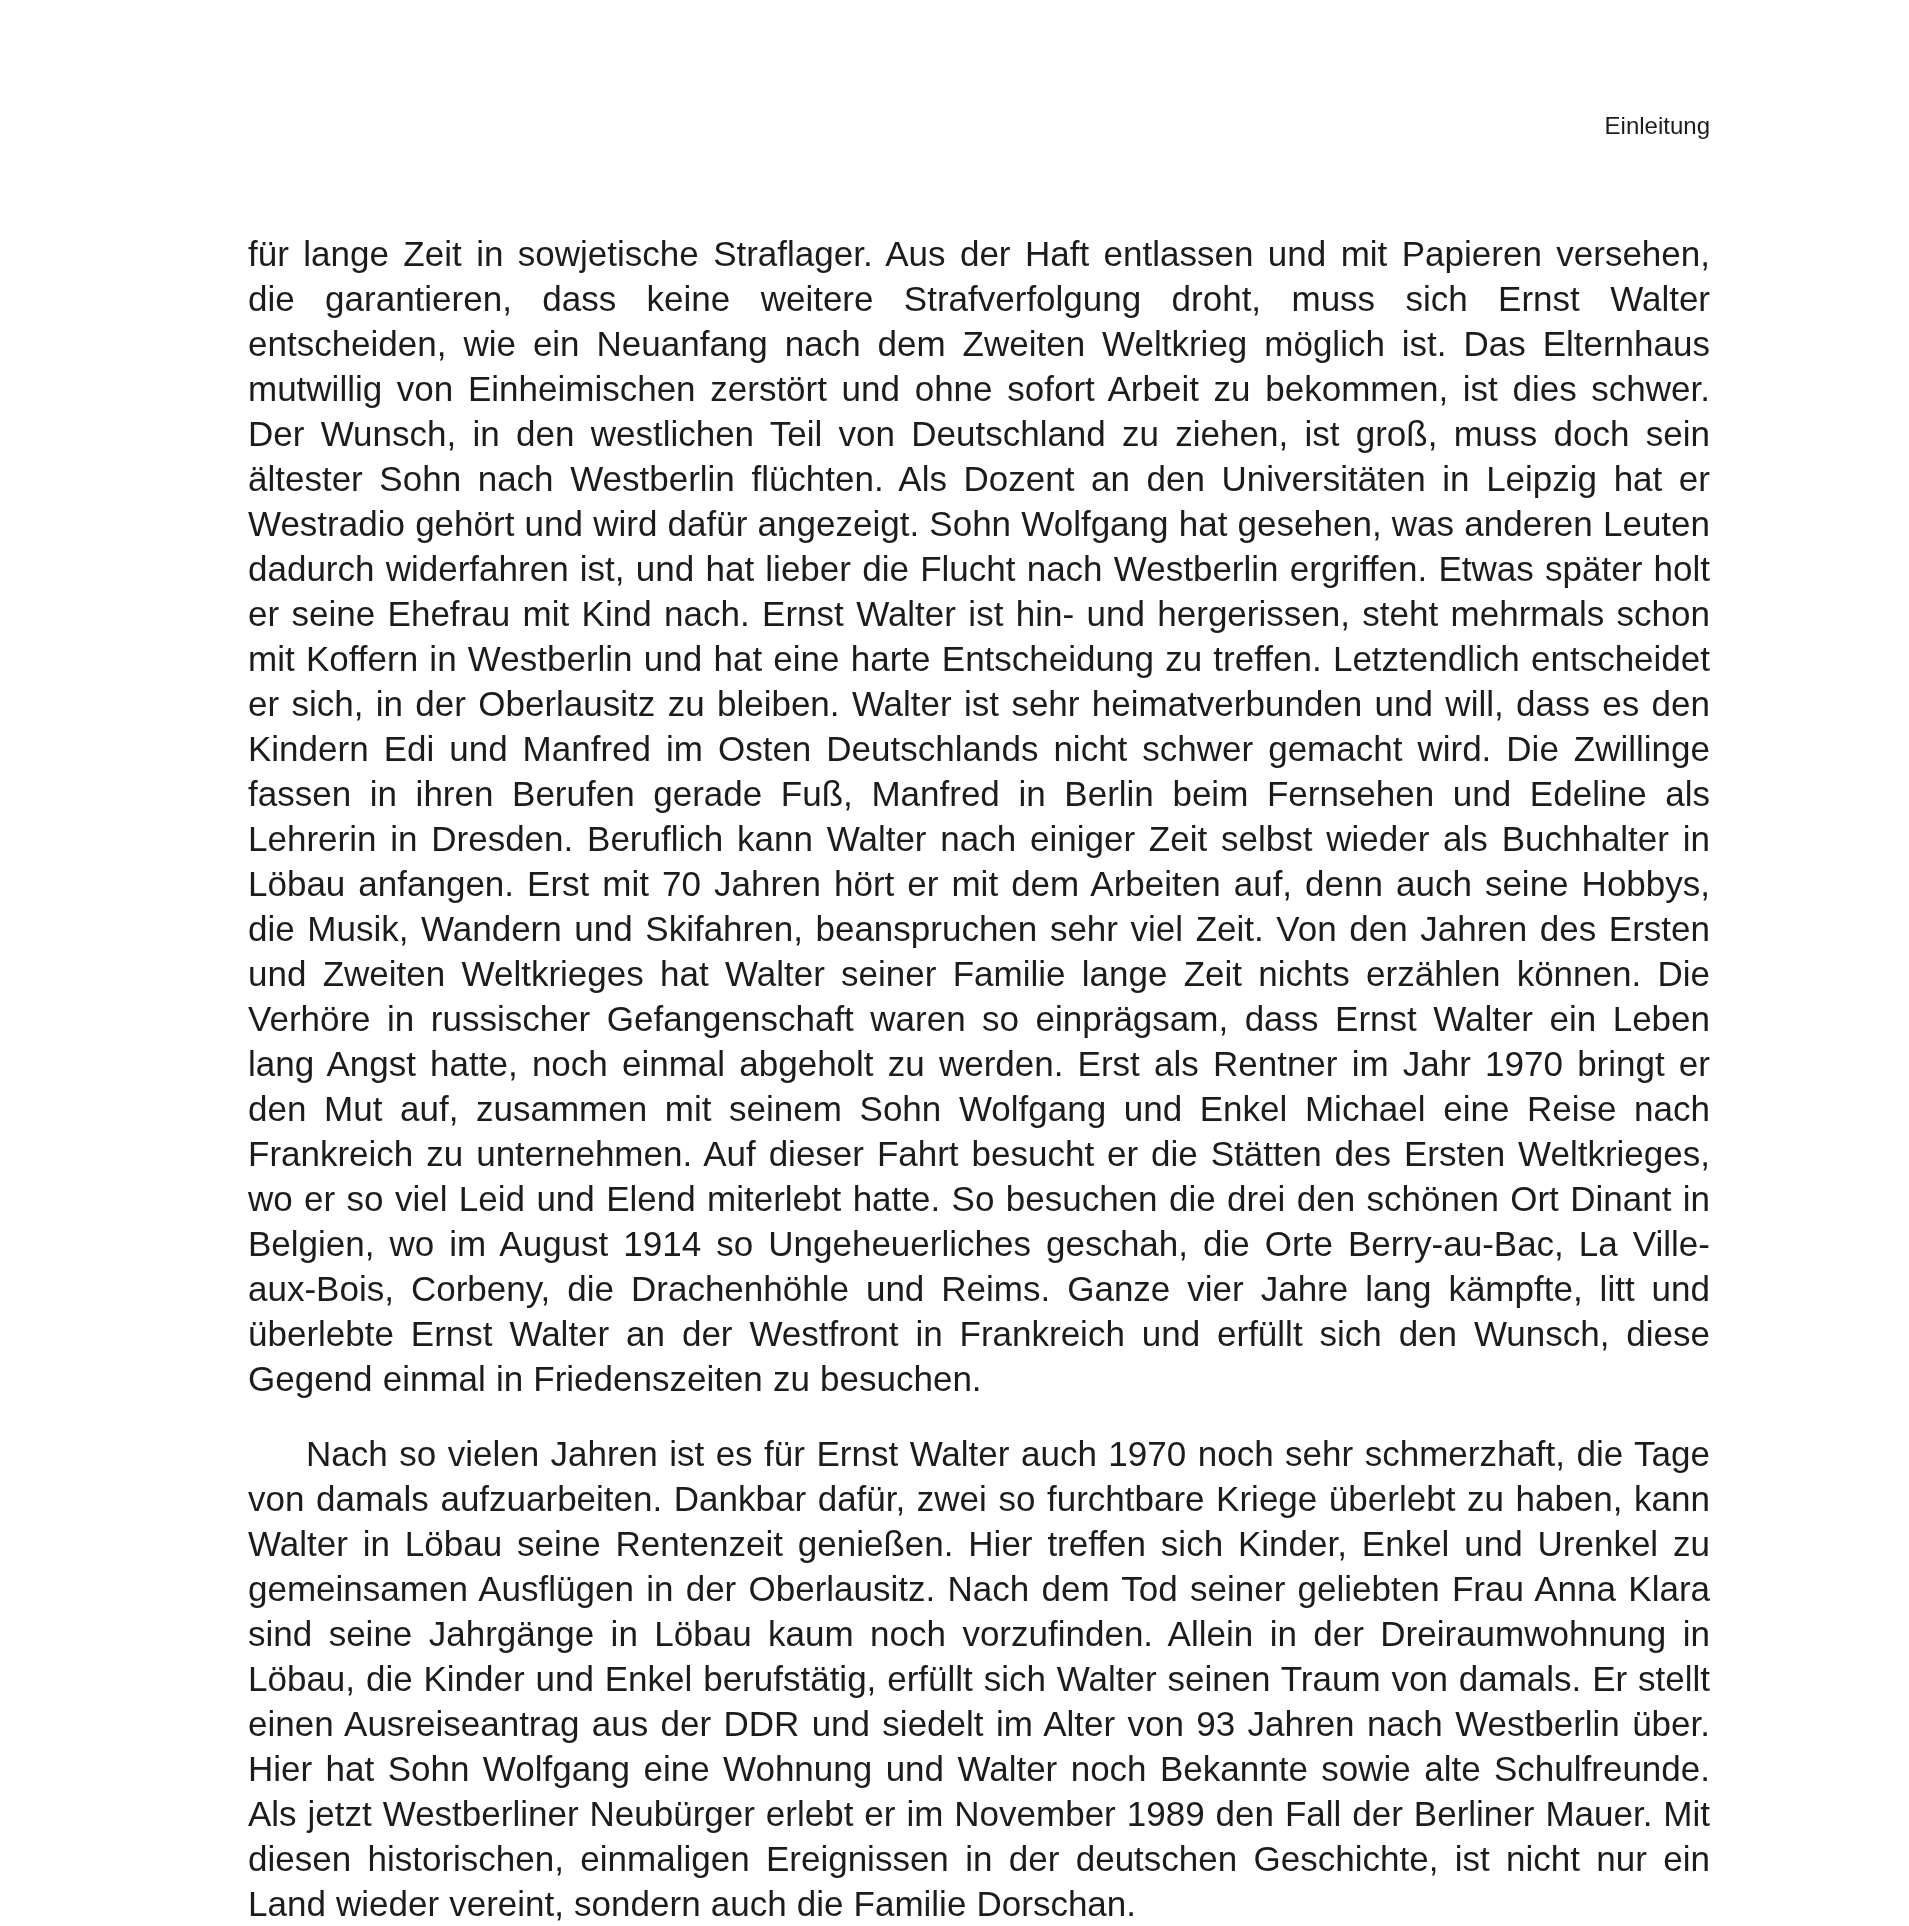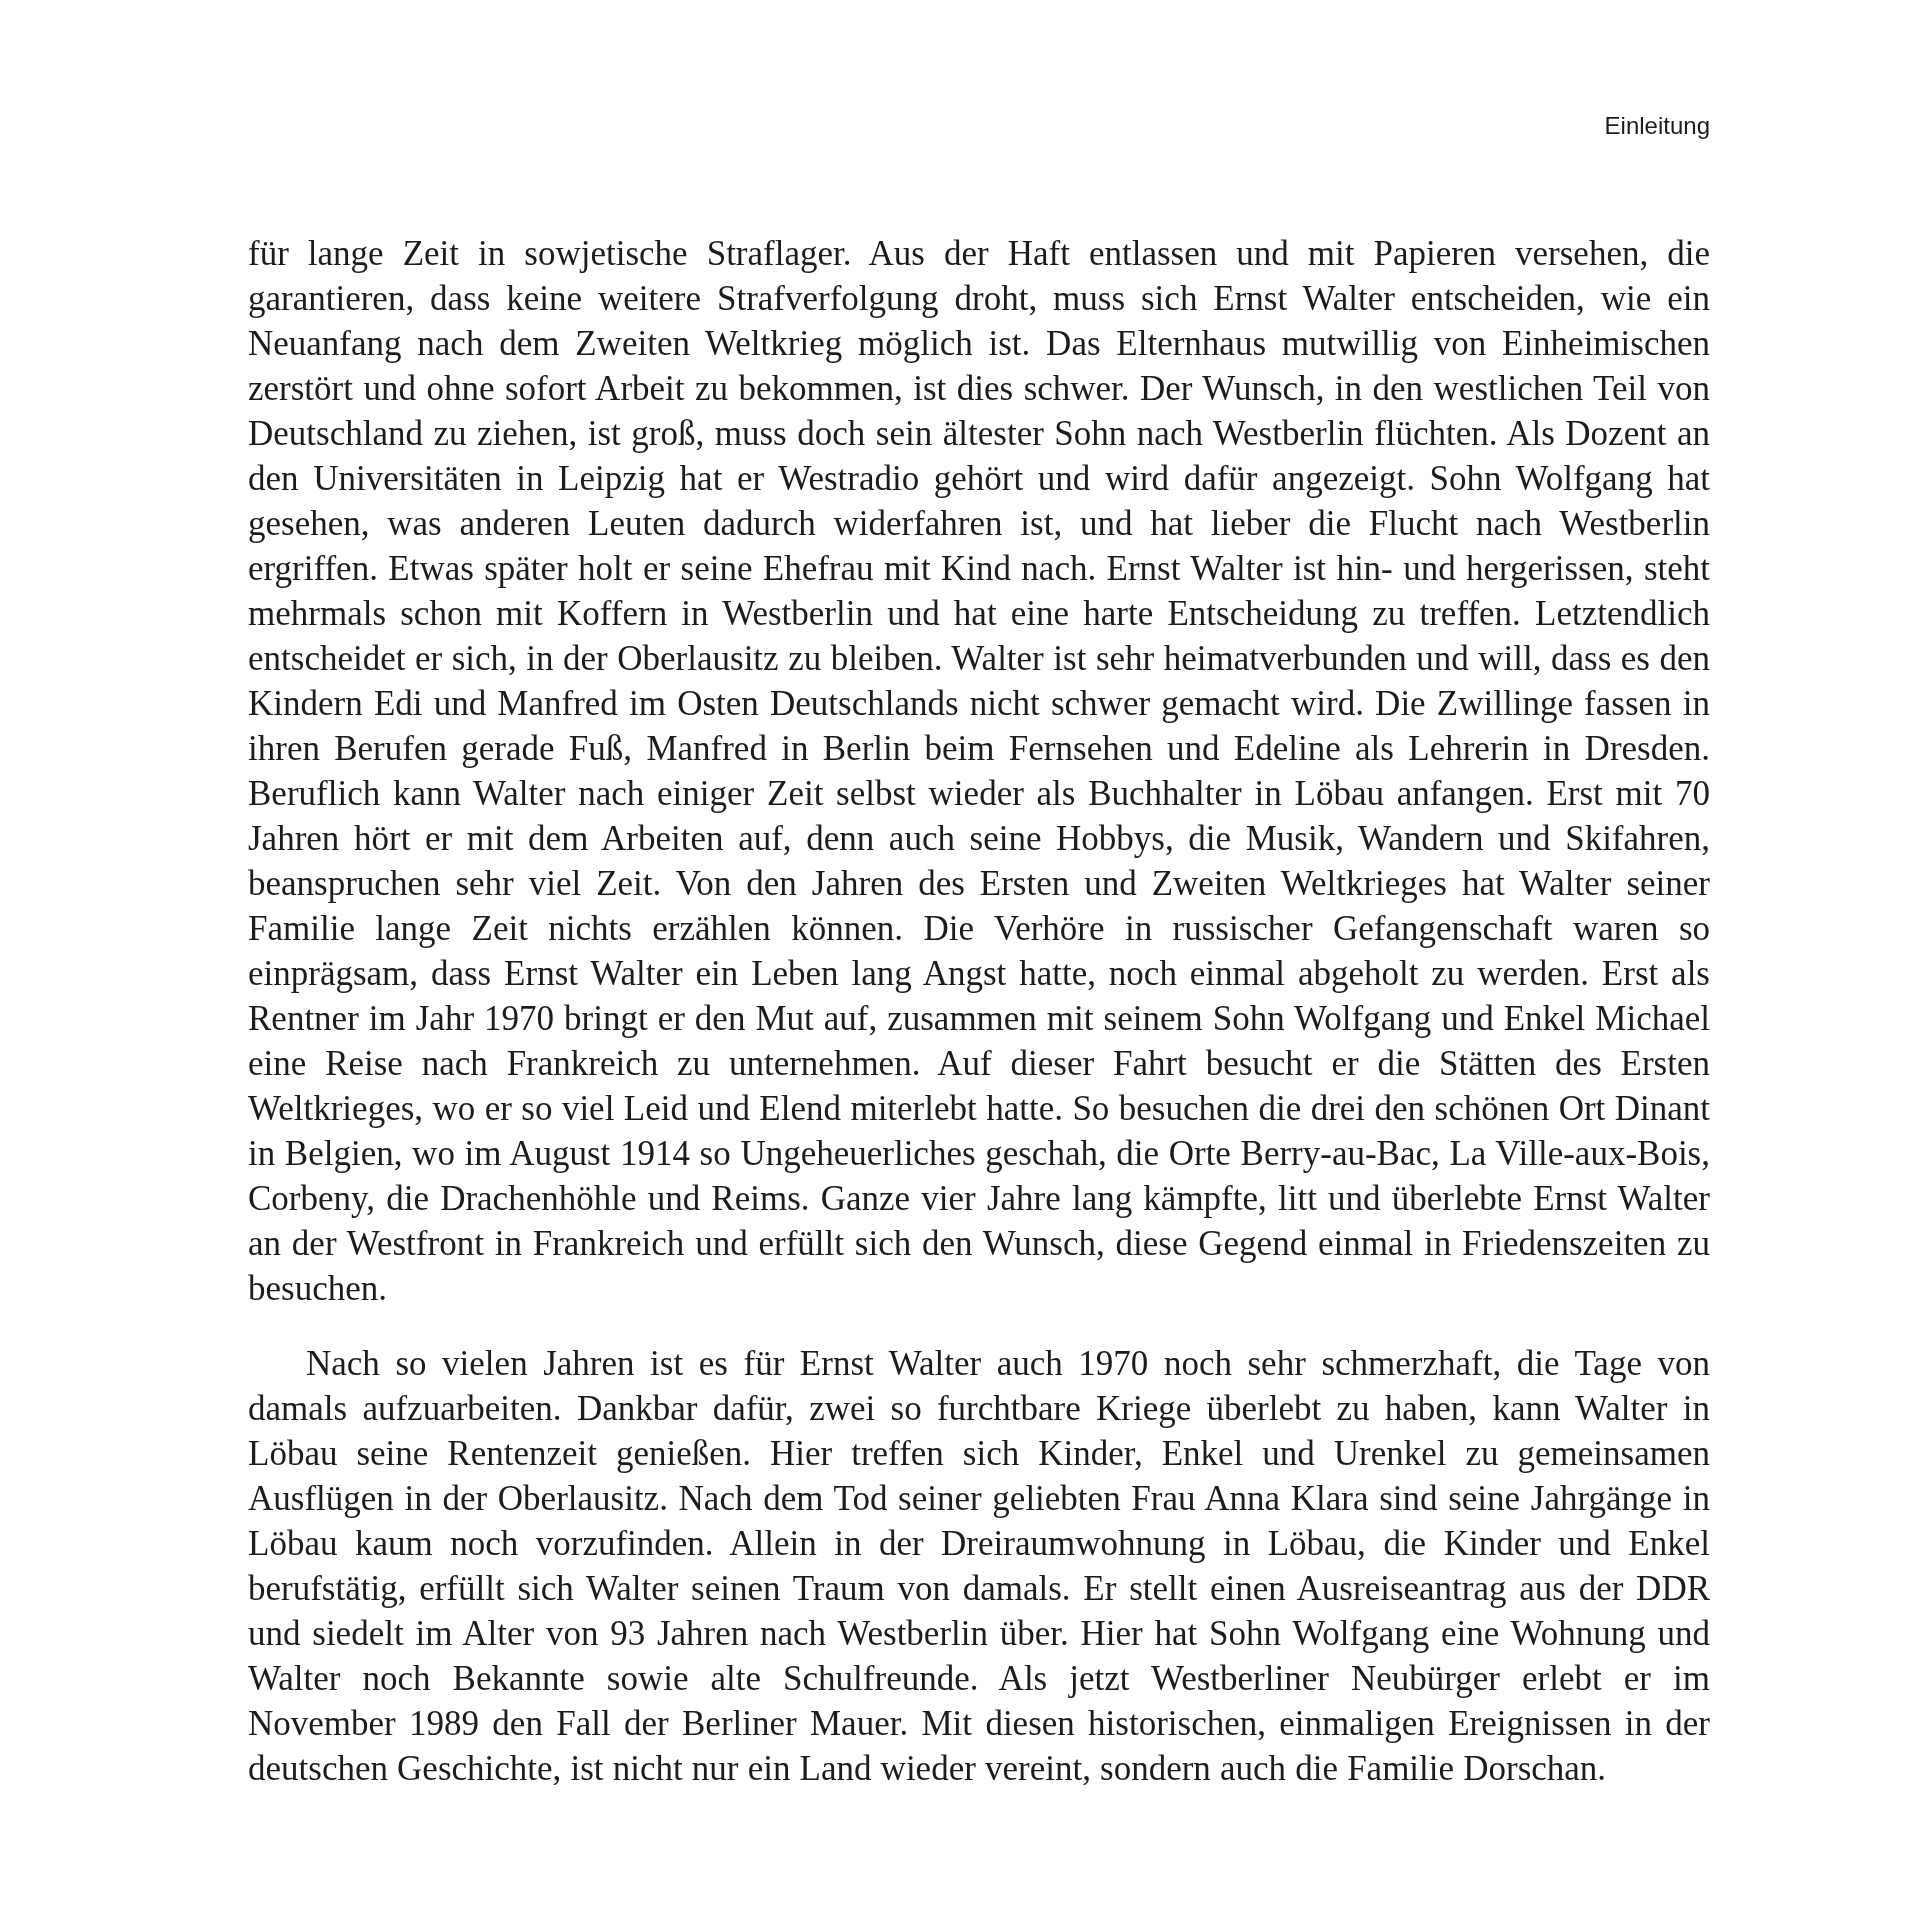--- a/index.html
+++ b/index.html
@@ -23,21 +23,21 @@
       font-size: 24px;
       line-height: 1;
       color: #1c1c1a;
       text-align: right;
     }
     .text-block {
       position: absolute;
       left: 248px;
       right: 200px;
       top: 231px;
-      font-family: Liberation Serif, serif;
+      font-family: Liberation Sans, sans-serif;
       font-size: 35px;
       line-height: 45px;
       color: #1c1c1a;
     }
     .para {
       margin: 0;
       text-align: justify;
       hyphens: auto;
       -webkit-hyphens: auto;
       word-spacing: 0.4px;

